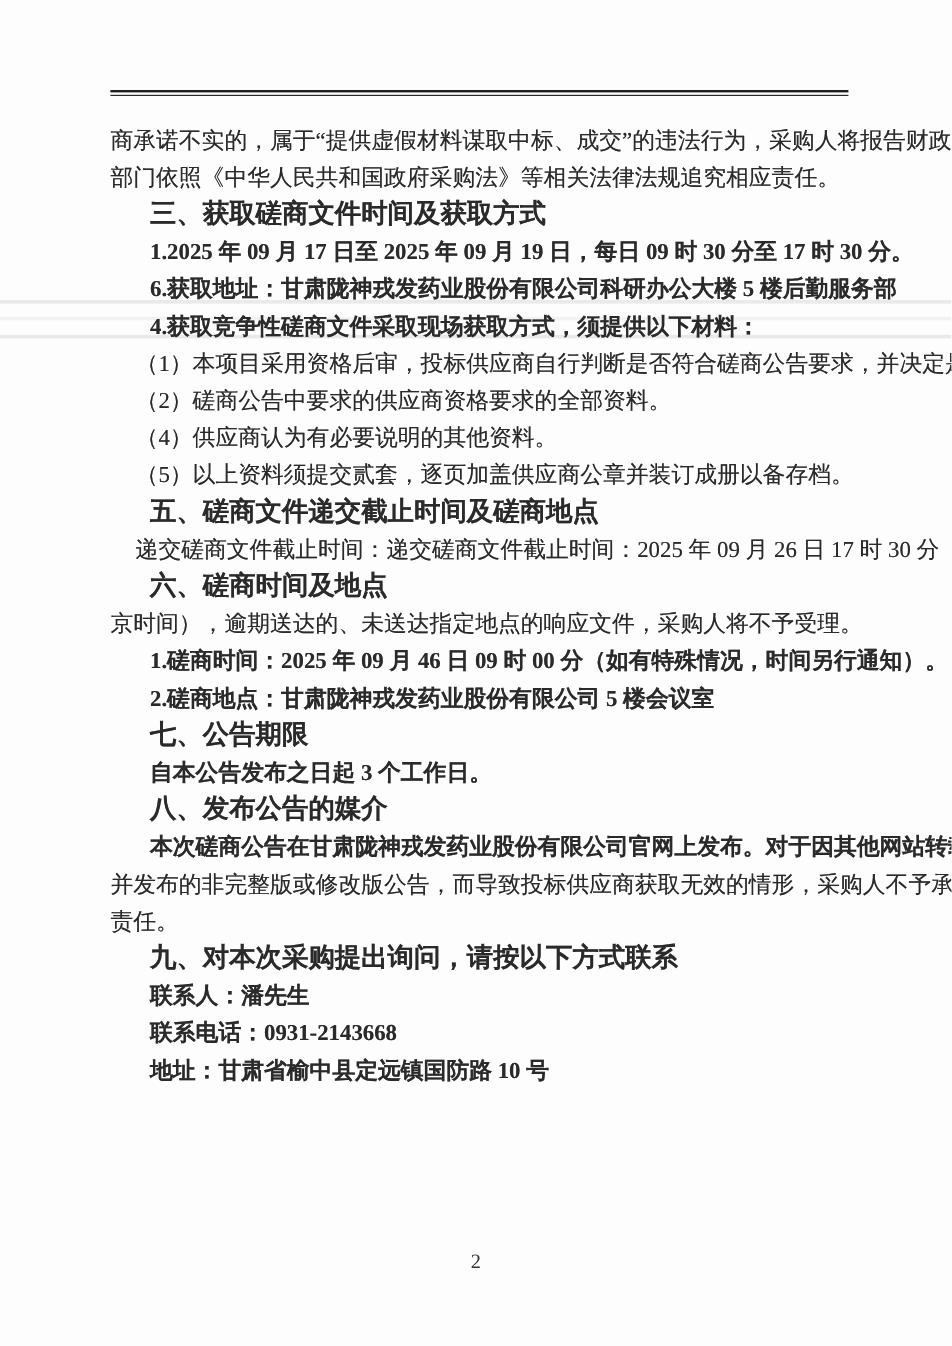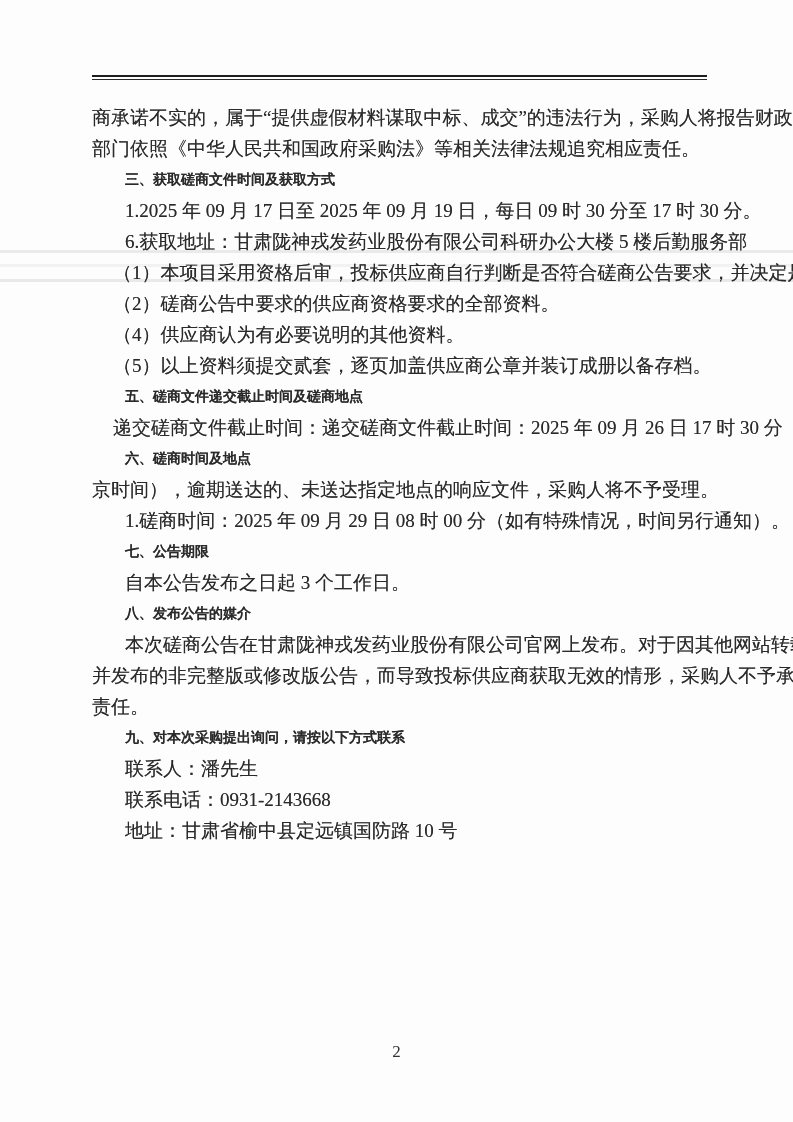--- a/index.html
+++ b/index.html
@@ -45,25 +45,25 @@
     font-size: 19px;
     line-height: 31px;
     text-shadow: 0 0 0.5px rgba(30,30,30,0.55);
   }
   .line {
     height: 31px;
     white-space: nowrap;
     overflow: visible;
   }
   .ind1 { padding-left: 21px; }
-  .ind2 { padding-left: 33px; }
+  .ind2 { padding-left: 33px; font-weight: bold; }
   .h {
     font-weight: 700;
-    font-family: Liberation Serif, serif;
-    font-size: 14px;
+    font-family: Liberation Mono, monospace;
+    font-size: 22px;
   }
   .footer-pageno {
     position: absolute;
     top: 1040px;
     left: 0;
     width: 793px;
     text-align: center;
     font-size: 17px;
     line-height: 24px;
     color: #333333;
@@ -79,29 +79,31 @@
   <div class="scan-streak streak-1"></div>
   <div class="scan-streak streak-2"></div>
   <div class="scan-streak streak-3"></div>
 
   <div class="content">
     <div class="line">商承诺不实的，属于“提供虚假材料谋取中标、成交”的违法行为，采购人将报告财政</div>
     <div class="line">部门依照《中华人民共和国政府采购法》等相关法律法规追究相应责任。</div>
     <div class="line ind2 h">三、获取磋商文件时间及获取方式</div>
     <div class="line ind2">1.2025 年 09 月 17 日至 2025 年 09 月 19 日，每日 09 时 30 分至 17 时 30 分。</div>
     <div class="line ind2">6.获取地址：甘肃陇神戎发药业股份有限公司科研办公大楼 5 楼后勤服务部</div>
+    <div class="line ind2">4.获取竞争性磋商文件采取现场获取方式，须提供以下材料：</div>
     <div class="line ind1">（1）本项目采用资格后审，投标供应商自行判断是否符合磋商公告要求，并决定是</div>
     <div class="line ind1">（2）磋商公告中要求的供应商资格要求的全部资料。</div>
     <div class="line ind1">（4）供应商认为有必要说明的其他资料。</div>
     <div class="line ind1">（5）以上资料须提交贰套，逐页加盖供应商公章并装订成册以备存档。</div>
     <div class="line ind2 h">五、磋商文件递交截止时间及磋商地点</div>
     <div class="line ind1">递交磋商文件截止时间：递交磋商文件截止时间：2025 年 09 月 26 日 17 时 30 分（北</div>
     <div class="line ind2 h">六、磋商时间及地点</div>
     <div class="line">京时间），逾期送达的、未送达指定地点的响应文件，采购人将不予受理。</div>
-    <div class="line ind2">1.磋商时间：2025 年 09 月 29 日 08 时 00 分（如有特殊情况，时间另行通知）。</div>
+    <div class="line ind2">1.磋商时间：2025 年 09 月 46 日 09 时 00 分（如有特殊情况，时间另行通知）。</div>
+    <div class="line ind2">2.磋商地点：甘肃陇神戎发药业股份有限公司 5 楼会议室</div>
     <div class="line ind2 h">七、公告期限</div>
     <div class="line ind2">自本公告发布之日起 3 个工作日。</div>
     <div class="line ind2 h">八、发布公告的媒介</div>
     <div class="line ind2">本次磋商公告在甘肃陇神戎发药业股份有限公司官网上发布。对于因其他网站转载</div>
     <div class="line">并发布的非完整版或修改版公告，而导致投标供应商获取无效的情形，采购人不予承担</div>
     <div class="line">责任。</div>
     <div class="line ind2 h">九、对本次采购提出询问，请按以下方式联系</div>
     <div class="line ind2">联系人：潘先生</div>
     <div class="line ind2">联系电话：0931-2143668</div>
     <div class="line ind2">地址：甘肃省榆中县定远镇国防路 10 号</div>

